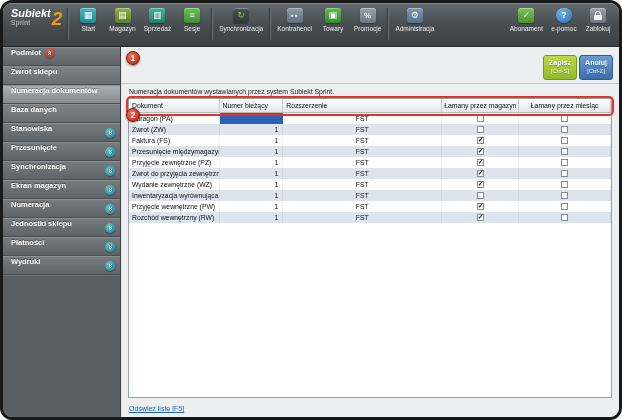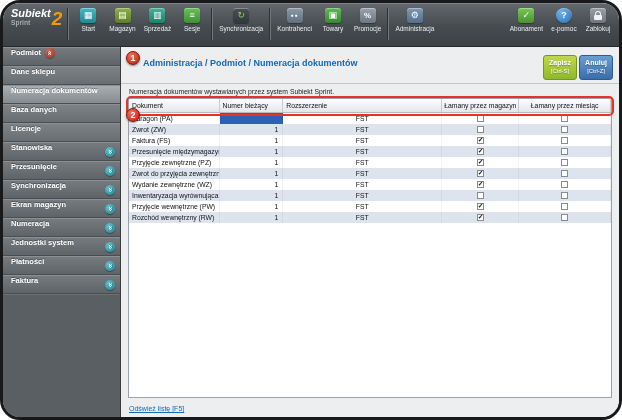--- a/index.html
+++ b/index.html
@@ -1,17 +1,17 @@
 <!DOCTYPE html>
 <html><head>
 <meta charset="utf-8">
 <style>
   *{margin:0;padding:0;box-sizing:border-box}
   body{background:#ffffff;font-family:"Liberation Sans",sans-serif}
-  .window{position:relative;width:622px;height:420px;border:3px solid #17191b;border-radius:20px;overflow:hidden;background:#eceef0}
+  .window{position:relative;width:622px;height:420px;border:3px solid #17191b;border-radius:12px;overflow:hidden;background:#eceef0}
 
   
   .toolbar{position:relative;height:44px;background:linear-gradient(#63686d,#464b50 55%,#3c4145);border-bottom:1px solid #26292c;display:flex;align-items:stretch;box-shadow:inset 0 1px 0 rgba(255,255,255,.18)}
   .logo{display:flex;padding:5px 3px 0 8px;cursor:default}
   .logo-stack{display:flex;flex-direction:column;line-height:1}
   .logo-name{color:#fff;font-size:11px;font-weight:bold;font-style:italic}
   .logo-sub{color:#d2d6d9;font-size:6.5px;margin-top:1px;letter-spacing:.4px}
   .logo-num{color:#f59b00;font-size:19px;font-weight:bold;font-style:italic;line-height:1;margin:1px 0 0 1px}
   .tb-item{display:flex;flex-direction:column;align-items:center;padding:5px 4px 0;min-width:34px;cursor:pointer}
   .tb-item .lbl{font-size:6.5px;color:#eceded;margin-top:2px;white-space:nowrap}
@@ -154,31 +154,28 @@
 
   <div class="app-body">
     <div class="sidebar">
       <div class="side-item group">
         <span>Podmiot</span>
         <span class="chev up">
             <span>»</span>
           </span>
       </div>
       <div class="side-item">
-        <span>Dane sklepu</span>
+        <span>Zwrot sklepu</span>
       </div>
       <div class="side-item selected">
         <span>Numeracja dokumentów</span>
       </div>
       <div class="side-item">
         <span>Baza danych</span>
       </div>
-      <div class="side-item">
-        <span>Licencje</span>
-      </div>
       <div class="side-item group">
         <span>Stanowiska</span>
         <span class="chev">
             <span>»</span>
           </span>
       </div>
       <div class="side-item group">
         <span>Przesunięcie</span>
         <span class="chev">
             <span>»</span>
@@ -196,42 +193,41 @@
             <span>»</span>
           </span>
       </div>
       <div class="side-item group">
         <span>Numeracja</span>
         <span class="chev">
             <span>»</span>
           </span>
       </div>
       <div class="side-item group">
-        <span>Jednostki system</span>
+        <span>Jednostki sklepu</span>
         <span class="chev">
             <span>»</span>
           </span>
       </div>
       <div class="side-item group">
         <span>Płatności</span>
         <span class="chev">
             <span>»</span>
           </span>
       </div>
       <div class="side-item group">
-        <span>Faktura</span>
+        <span>Wydruki</span>
         <span class="chev">
             <span>»</span>
           </span>
       </div>
       <div class="side-filler"></div>
     </div>
 
     <div class="content">
-      <div class="breadcrumb">Administracja / Podmiot / Numeracja dokumentów</div>
       <div class="btn btn-save">
         <div class="b1">Zapisz</div>
         <div class="b2">[Ctrl-S]</div>
       </div>
       <div class="btn btn-cancel">
         <div class="b1">Anuluj</div>
         <div class="b2">[Ctrl-Z]</div>
       </div>
       <div class="hdr-line"></div>
       <div class="desc">Numeracja dokumentów wystawianych przez system Subiekt Sprint.</div>

